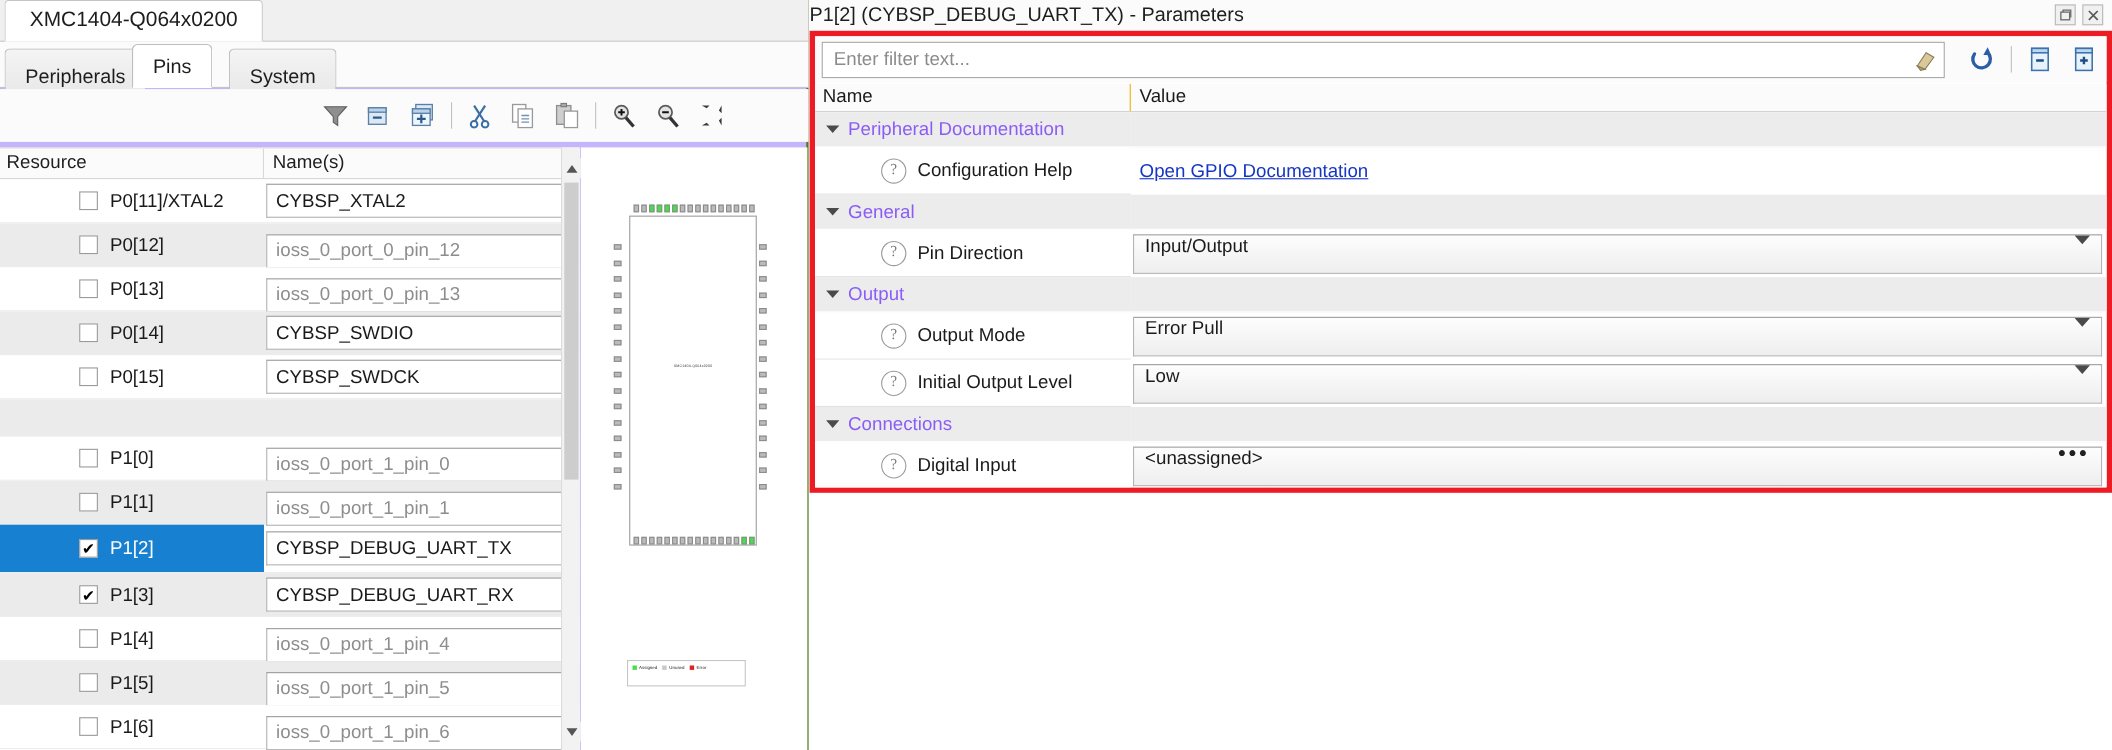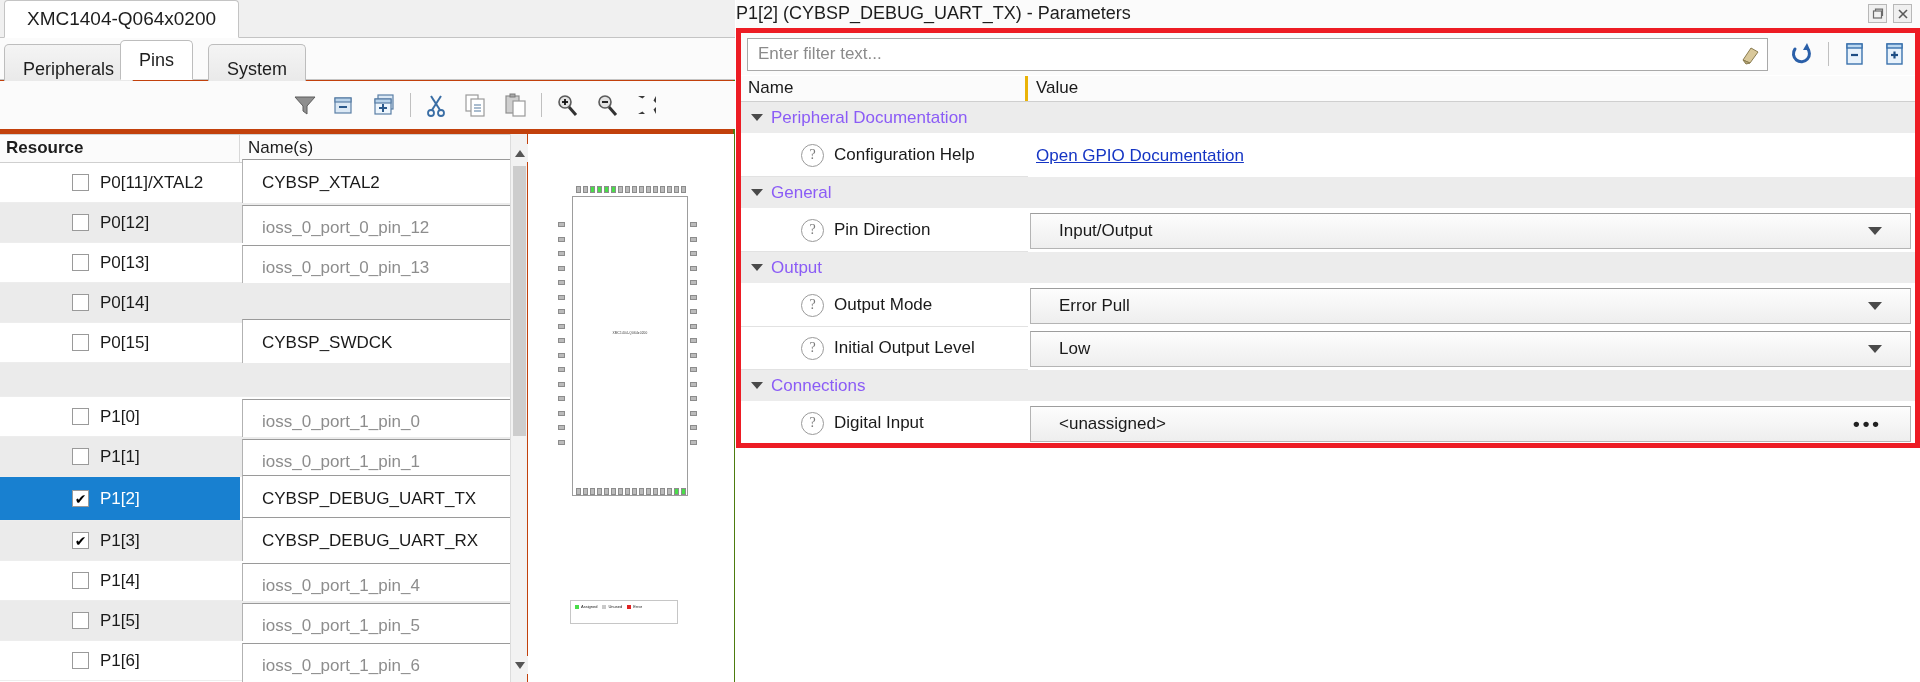--- a/index.html
+++ b/index.html
@@ -10,21 +10,21 @@
     background: #ffffff;
     font-family: "Liberation Sans", sans-serif;
     font-size: 17px;
     color: #1a1a1a;
   }
   .app { position: relative; width: 1920px; height: 682px; }
 
   
   .left-pane {
     position: absolute; left: 0; top: 0; width: 735px; height: 682px;
-    background: #c2410c;
+    background: #c4b5fd;
     border-right: 2px solid #4d7c0f;
   }
   .doc-tabbar {
     position: absolute; left: 0; top: 0; width: 735px; height: 38px;
     background: #f0f0f0;
     border-bottom: 1px solid #c4c4c4;
   }
   .doc-tab {
     position: absolute; left: 4px; top: 0px; height: 38px;
     padding: 0 22px;
@@ -92,21 +92,21 @@
     position: absolute; left: 0; top: 134px; width: 527px; height: 548px;
     background: #ffffff;
     border-top: 1px solid #d2d2d2;
     overflow: hidden;
   }
   .tree-head {
     display: flex; height: 28px; align-items: stretch;
     background: #fbfbfb; border-bottom: 1px solid #cfcfcf;
     font-size: 17px; color: #1d1d1d;
   }
-  .tree-head .c1 { width: 240px; padding: 3px 0 0 6px; border-right: 1px solid #d8d8d8; font-weight: bold; }
+  .tree-head .c1 { width: 240px; padding: 3px 0 0 6px; border-right: 1px solid #d8d8d8; }
   .tree-head .c2 { flex: 1; padding: 3px 0 0 8px; }
 
   .trow {
     display: flex; height: 40px; align-items: center;
     border-bottom: 1px solid #ededed;
     position: relative;
   }
   .trow.alt { background: #ebebeb; }
   .trow.white { background: #ffffff; }
   .trow.group { background: #ebebeb; }
@@ -126,26 +126,26 @@
   }
   .cbx {
     width: 17px; height: 17px; margin-left: 72px; margin-right: 11px;
     border: 1px solid #9a9a9a; background: #ffffff;
     display: flex; align-items: center; justify-content: center;
     font-size: 14px; line-height: 1; color: #000; flex: none;
   }
   .res-label { font-size: 17px; white-space: nowrap; }
   .namefield {
     margin: 0 0 0 2px;
-    width: 100%; height: 47px;
+    width: 100%; height: 31px;
     background: #ffffff;
     border: 1px solid #b2b2b2;
     border-top-color: #9a9a9a;
     display: flex; align-items: center;
-    padding-left: 19px;
+    padding-left: 8px;
     font-size: 17px;
     white-space: nowrap; overflow: hidden;
   }
   .namefield.dim { color: #8d8d8d; margin-top: 11px; }
   .group-arrow {
     width: 0; height: 0; margin-left: 14px; margin-right: 9px;
     border-left: 6px solid transparent; border-right: 6px solid transparent;
     border-top: 7px solid #4a4a4a; flex: none;
   }
   .group-label { font-size: 17px; color: #1d1d1d; }
@@ -235,21 +235,21 @@
 
   
   .params {
     position: absolute; left: 5px; top: 76px; width: 1174px; height: 367px;
     background: #ffffff; overflow: hidden;
   }
   .p-head {
     display: flex; height: 26px; background: #fbfbfb;
     border-bottom: 1px solid #cfcfcf; font-size: 17px;
   }
-  .p-head .h1 { width: 287px; padding: 2px 0 0 7px; border-right: 3px solid #eab308; }
+  .p-head .h1 { width: 287px; padding: 2px 0 0 7px; border-right: 1px solid #eab308; }
   .p-head .h2 { flex: 1; padding: 2px 0 0 8px; }
 
   .p-group {
     display: flex; height: 32px; align-items: center;
     background: #ffffff;
   }
   .p-group .gname {
     width: 287px; height: 100%;
     display: flex; align-items: center;
     background: #ececec;
@@ -282,21 +282,21 @@
     font-family: "Liberation Serif", serif;
   }
   .pname-txt { font-size: 17px; color: #1a1a1a; white-space: nowrap; }
 
   .link-txt { color: #1535c4; text-decoration: underline; font-size: 17px; margin-left: 8px; }
 
   .combo {
     margin-left: 2px; width: 100%; height: 36px;
     background: linear-gradient(#fdfdfd, #eeeeee);
     border: 1px solid #b4b4b4; border-top-color: #9d9d9d;
-    display: flex; align-items: center; padding: 0 28px;
+    display: flex; padding: 0 10px;
     font-size: 17px; position: relative;
   }
   .combo .cap { flex: 1; white-space: nowrap; overflow: hidden; }
   .caret { width:0;height:0;border-left:7px solid transparent;border-right:7px solid transparent;border-top:8px solid #4a4a4a; flex:none; }
   .dots { letter-spacing: 3px; font-weight: bold; font-size: 19px; color: #222; line-height: .6; }
 </style>
 </head>
 <body>
 
 <div class="app">
@@ -437,20 +437,23 @@
         </div>
         <div class="c2">
           <span class="namefield dim">ioss_0_port_0_pin_13</span>
         </div>
       </div>
 
       <div class="trow alt">
         <div class="c1">
           <span class="cbx"></span>
           <span class="res-label">P0[14]</span>
+        </div>
+        <div class="c2">
+          <span class="namefield">CYBSP_SWDIO</span>
         </div>
       </div>
 
       <div class="trow white">
         <div class="c1">
           <span class="cbx"></span>
           <span class="res-label">P0[15]</span>
         </div>
         <div class="c2">
           <span class="namefield">CYBSP_SWDCK</span>

